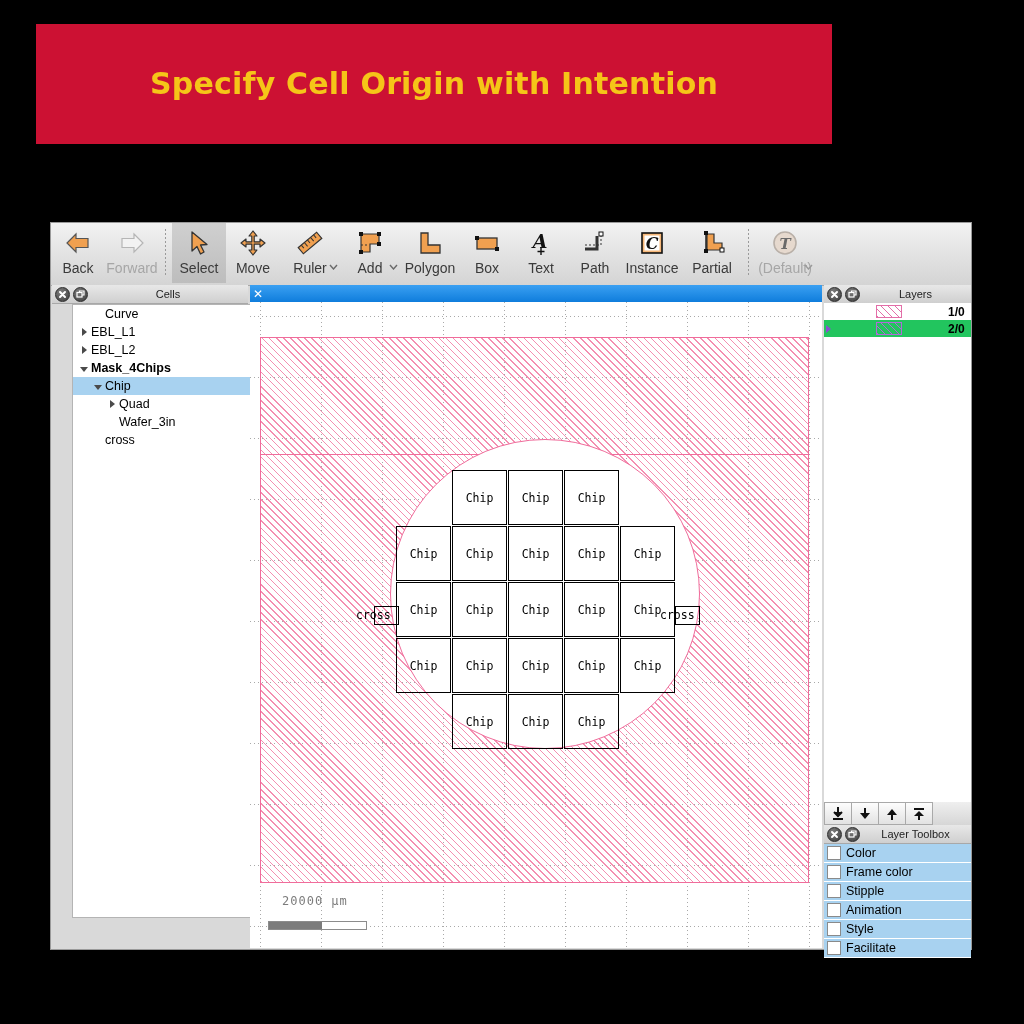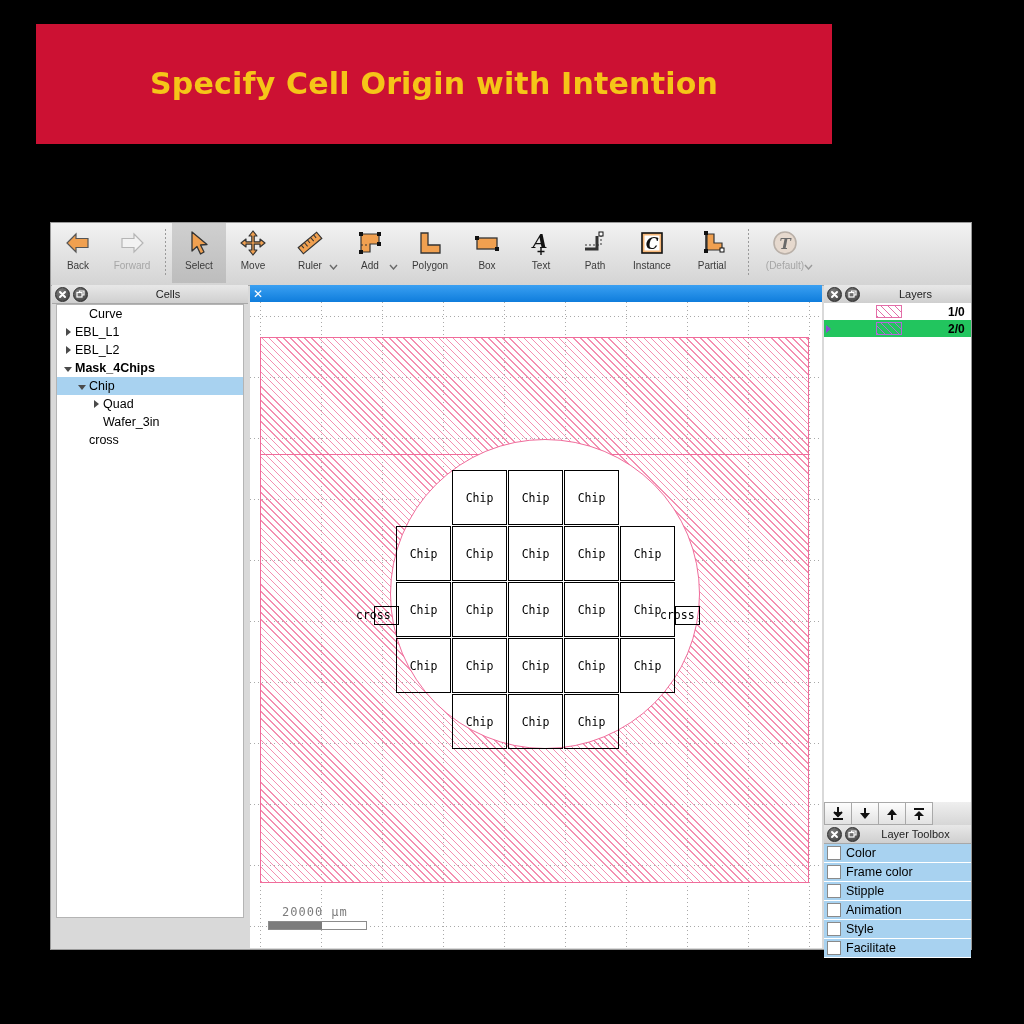--- a/index.html
+++ b/index.html
@@ -17,38 +17,38 @@
        border:1px solid #9a9a9a;box-sizing:border-box;}
 
   
   .toolbar{position:absolute;left:0;top:0;width:920px;height:62px;
            background:linear-gradient(#f2f2f2,#d4d4d4);border-bottom:1px solid #a8a8a8;
            display:flex;align-items:flex-start;}
   .tb-btn{width:54px;height:60px;display:flex;flex-direction:column;align-items:center;
           justify-content:flex-start;padding-top:6px;box-sizing:border-box;position:relative;}
   .tb-btn.wide{width:60px;}
   .tb-btn.sel{background:linear-gradient(#d0d0d0,#bdbdbd);}
-  .tb-label{font-size:10px;color:#3a3a3a;margin-top:3px;white-space:nowrap;}
+  .tb-label{font-size:14px;color:#3a3a3a;margin-top:3px;white-space:nowrap;}
   .tb-label.dim{color:#a6a6a6;}
   .tb-ico{width:28px;height:28px;display:block;}
   .tb-sep{width:1px;height:48px;margin:6px 6px 0 6px;
           background:repeating-linear-gradient(#9a9a9a 0 2px,transparent 2px 4px);}
   .chev{position:absolute;right:2px;bottom:13px;width:9px;height:6px;}
 
   
   .panel-hdr{height:18px;background:linear-gradient(#e8e8e8,#cfcfcf);border-bottom:1px solid #a8a8a8;
              display:flex;align-items:center;position:relative;}
   .panel-title{flex:1;text-align:center;font-size:11px;color:#222;}
   .hdr-btn{width:13px;height:13px;border-radius:50%;margin-left:3px;position:relative;
            background:radial-gradient(circle at 35% 30%,#7d7d7d,#3d3d3d);border:1px solid #2c2c2c;}
   .hdr-btn svg{position:absolute;left:1px;top:1px;}
 
   
   .cells{position:absolute;left:1px;top:62px;width:196px;height:663px;background:#d9d9d9;}
-  .cells-body{position:absolute;left:4px;top:19px;width:188px;height:614px;background:#fff;
+  .cells-body{position:absolute;left:20px;top:19px;width:188px;height:614px;background:#fff;
               border:1px solid #b4b4b4;box-sizing:border-box;overflow:hidden;}
   .tree-row{height:18px;display:flex;align-items:center;font-size:12.5px;color:#000;padding-left:4px;}
   .tree-row.sel{background:#a8d2f0;}
   .tree-row.bold span.lbl{font-weight:bold;}
   .tw{width:14px;display:inline-block;text-align:center;}
   .tri{display:inline-block;width:0;height:0;}
   .tri-r{border-left:5px solid #4a4a4a;border-top:4px solid transparent;border-bottom:4px solid transparent;}
   .tri-d{border-top:5px solid #4a4a4a;border-left:4px solid transparent;border-right:4px solid transparent;}
   .levels{position:absolute;left:4px;top:637px;width:188px;height:24px;display:flex;align-items:center;font-size:12px;}
   .levels .lab{margin-right:6px;color:#111;}
@@ -75,21 +75,21 @@
   .mask{position:absolute;border:1px solid #f06c9b;box-sizing:border-box;
         background-image:repeating-linear-gradient(45deg,#f48fb1 0 1px,transparent 1px 5px);}
   .wafer{position:absolute;border-radius:50%;background:#fff;border:1px solid #f06c9b;box-sizing:border-box;}
   .chip{position:absolute;border:1px solid #000;background:transparent;box-sizing:border-box;
         display:flex;align-items:center;justify-content:center;
         font-family:"DejaVu Sans Mono",monospace;font-size:11.5px;color:#000;}
   .crossmark{position:absolute;font-family:"DejaVu Sans Mono",monospace;font-size:11.5px;color:#000;white-space:nowrap;}
   .crossbox{position:absolute;width:25px;height:19px;border:1px solid #000;box-sizing:border-box;}
   .scalebar{position:absolute;left:18px;bottom:18px;}
   .scale-txt{font-family:"DejaVu Sans Mono",monospace;font-size:12px;color:#7c7c7c;letter-spacing:1px;
-             margin-bottom:2px;margin-left:14px;}
+             margin-bottom:13px;margin-left:14px;}
   .scale-bg{width:99px;height:9px;border:1px solid #8c8c8c;background:#fff;box-sizing:border-box;}
   .scale-fg{width:55%;height:100%;background:#7c7c7c;}
 
   
   .layers{position:absolute;left:773px;top:62px;width:147px;height:663px;background:#d9d9d9;}
   .layers-list{position:absolute;left:0;top:18px;width:147px;height:499px;background:#fff;border-bottom:1px solid #a8a8a8;}
   .lrow{height:17px;display:flex;align-items:center;font-size:12px;font-weight:bold;padding-left:2px;gap:40px;}
   .lrow.sel{background:#22c55e;}
   .sw{width:26px;height:13px;border:1px solid #e36ea8;box-sizing:border-box;margin-right:6px;
       background-image:repeating-linear-gradient(45deg,#e36ea8 0 1px,transparent 1px 5px);}

